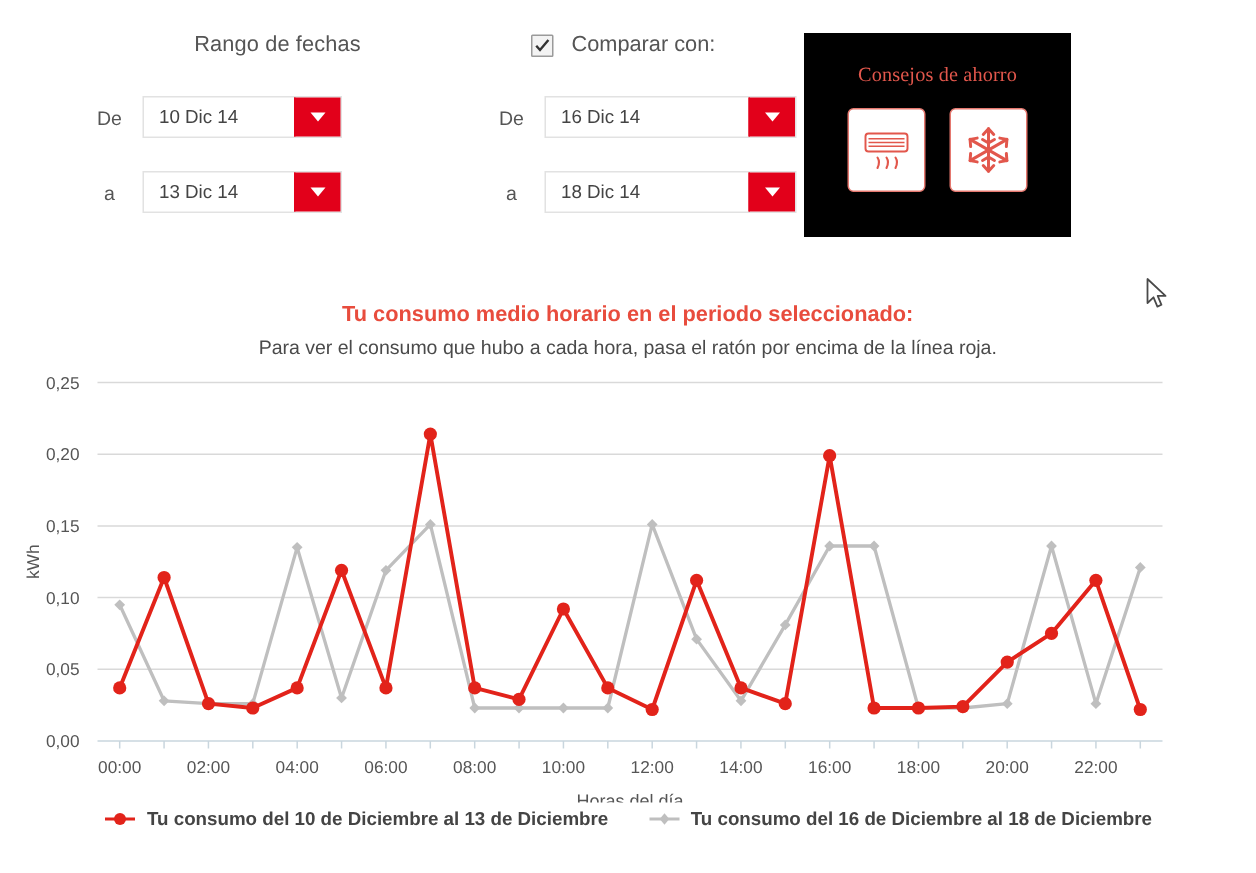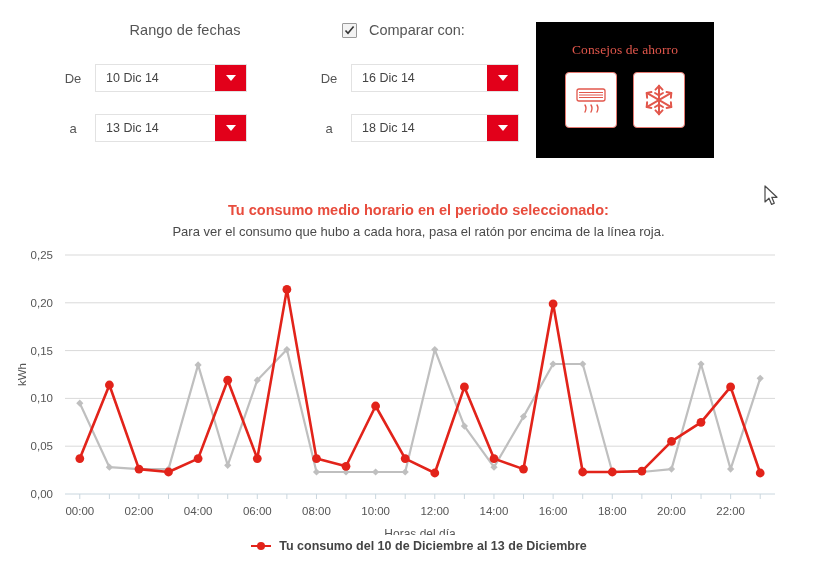--- a/index.html
+++ b/index.html
@@ -8,21 +8,21 @@
     background: #ffffff;
     font-family: "Liberation Sans", sans-serif;
     overflow: hidden;
   }
   #root { position: relative; width: 837px; height: 582px; }
 
   
   .controls { position: relative; height: 170px; }
 
   .panel-daterange { position: absolute; left: 60px; top: 22px; width: 250px; }
-  .panel-compare   { position: absolute; left: 316px; top: 22px; width: 230px; }
+  .panel-compare   { position: absolute; left: 328px; top: 22px; width: 230px; }
 
   .panel-title {
     font-size: 14.5px; color: #555; text-align: center;
     margin: 0 0 26px 0; letter-spacing: .1px;
   }
   .compare-head {
     display: flex; align-items: center; gap: 12px;
     margin: 0 0 26px 26px;
   }
   .chk {
@@ -39,21 +39,21 @@
   }
   .field-label {
     width: 26px; text-align: center; margin-right: 9px;
     font-size: 13px; color: #555;
   }
   .select-box {
     display: flex; align-items: stretch;
     border: 1px solid #e2e2e2; background: #fff; height: 28px;
     box-sizing: border-box;
   }
-  .select-box.w1 { width: 152px; }
+  .select-box.w1 { width: 133px; }
   .select-box.w2 { width: 168px; }
   .select-value {
     flex: 1; display: flex; align-items: center;
     padding-left: 10px; font-size: 12.5px; color: #444;
   }
   .select-arrow {
     width: 30px; background: #e2001a; display: flex;
     align-items: center; justify-content: center;
     border-left: 1px solid #e2001a;
   }
@@ -317,20 +317,27 @@
       </svg>
 
     <div class="legend">
       <div class="legend-item">
         <svg width="22" height="12">
           <line x1="1" y1="6" x2="21" y2="6" stroke="#e2231a" stroke-width="2"></line>
           <circle cx="11" cy="6" r="4" fill="#e2231a"></circle>
         </svg>
         <span class="legend-text">Tu consumo del 10 de Diciembre al 13 de Diciembre</span>
       </div>
+      <div class="legend-item">
+        <svg width="22" height="12">
+          <line x1="1" y1="6" x2="21" y2="6" stroke="#bfbfbf" stroke-width="2"></line>
+          <path d="M11 2.2 L14.2 6 L11 9.8 L7.8 6 Z" fill="#bfbfbf"></path>
+        </svg>
+        <span class="legend-text">Tu consumo del 16 de Diciembre al 18 de Diciembre</span>
+      </div>
     </div>
   </div>
 
   <div class="cursor">
     <svg width="16" height="22" viewBox="0 0 16 22">
       <path d="M1 1 L1 17 L5 13.2 L7.6 19.4 L10.3 18.2 L7.8 12.3 L13 12.3 Z" fill="#ffffff" stroke="#4a4a4a" stroke-width="1.2" stroke-linejoin="round"></path>
     </svg>
   </div>
 </div>
 

